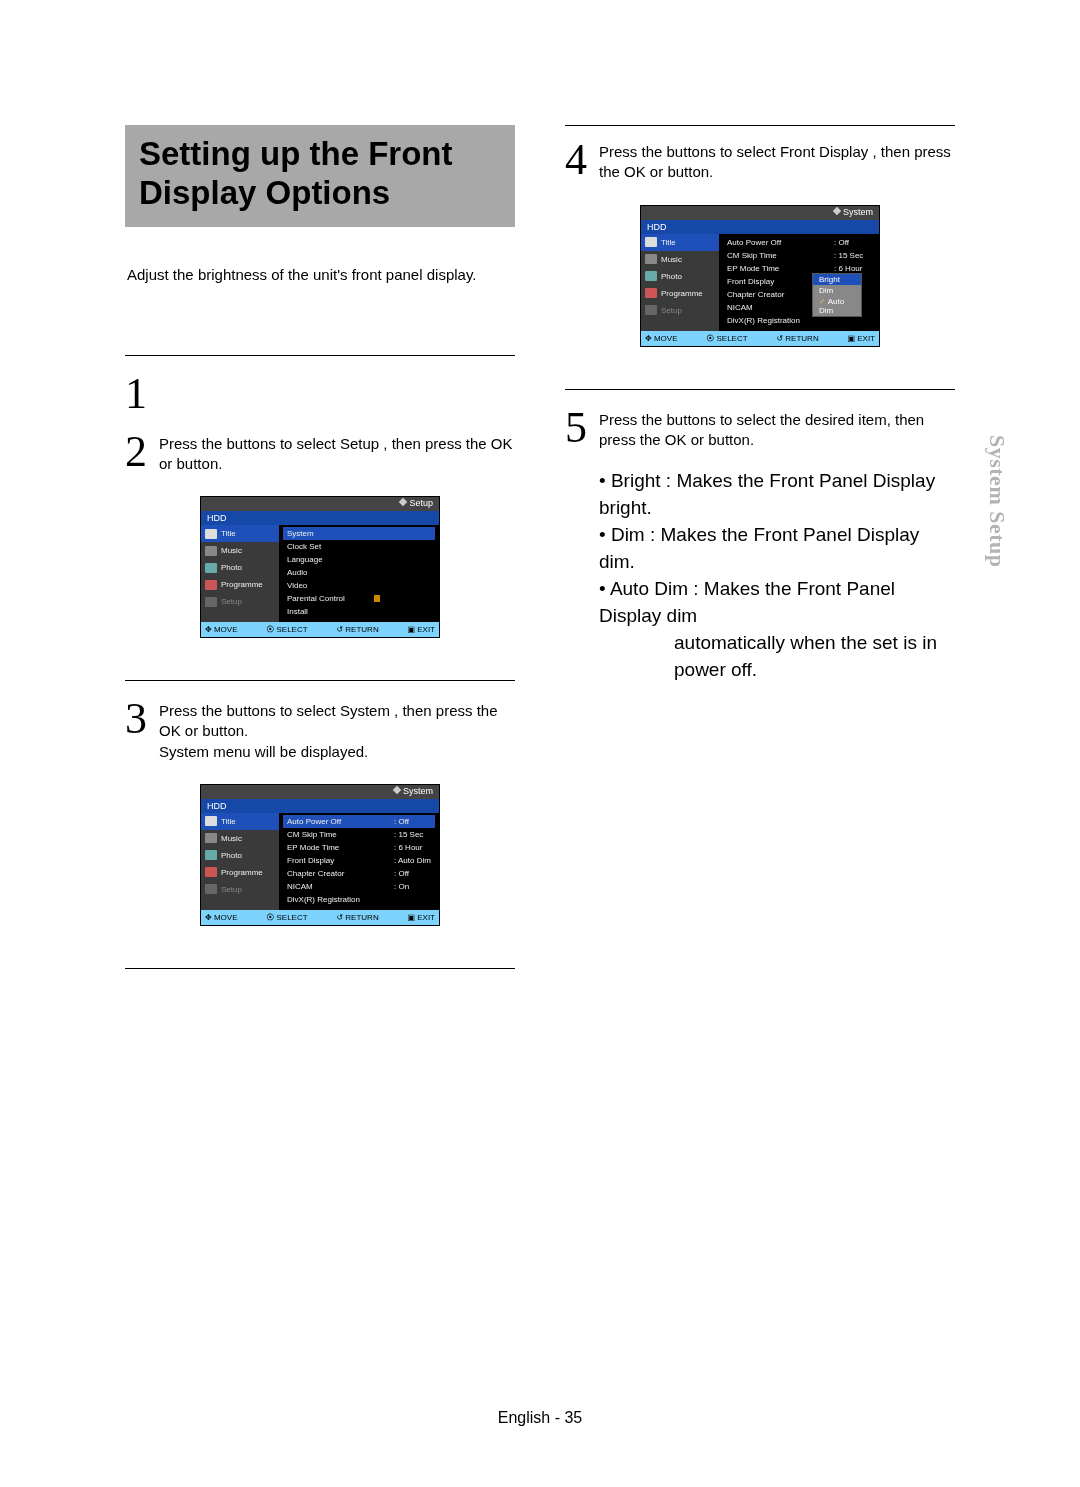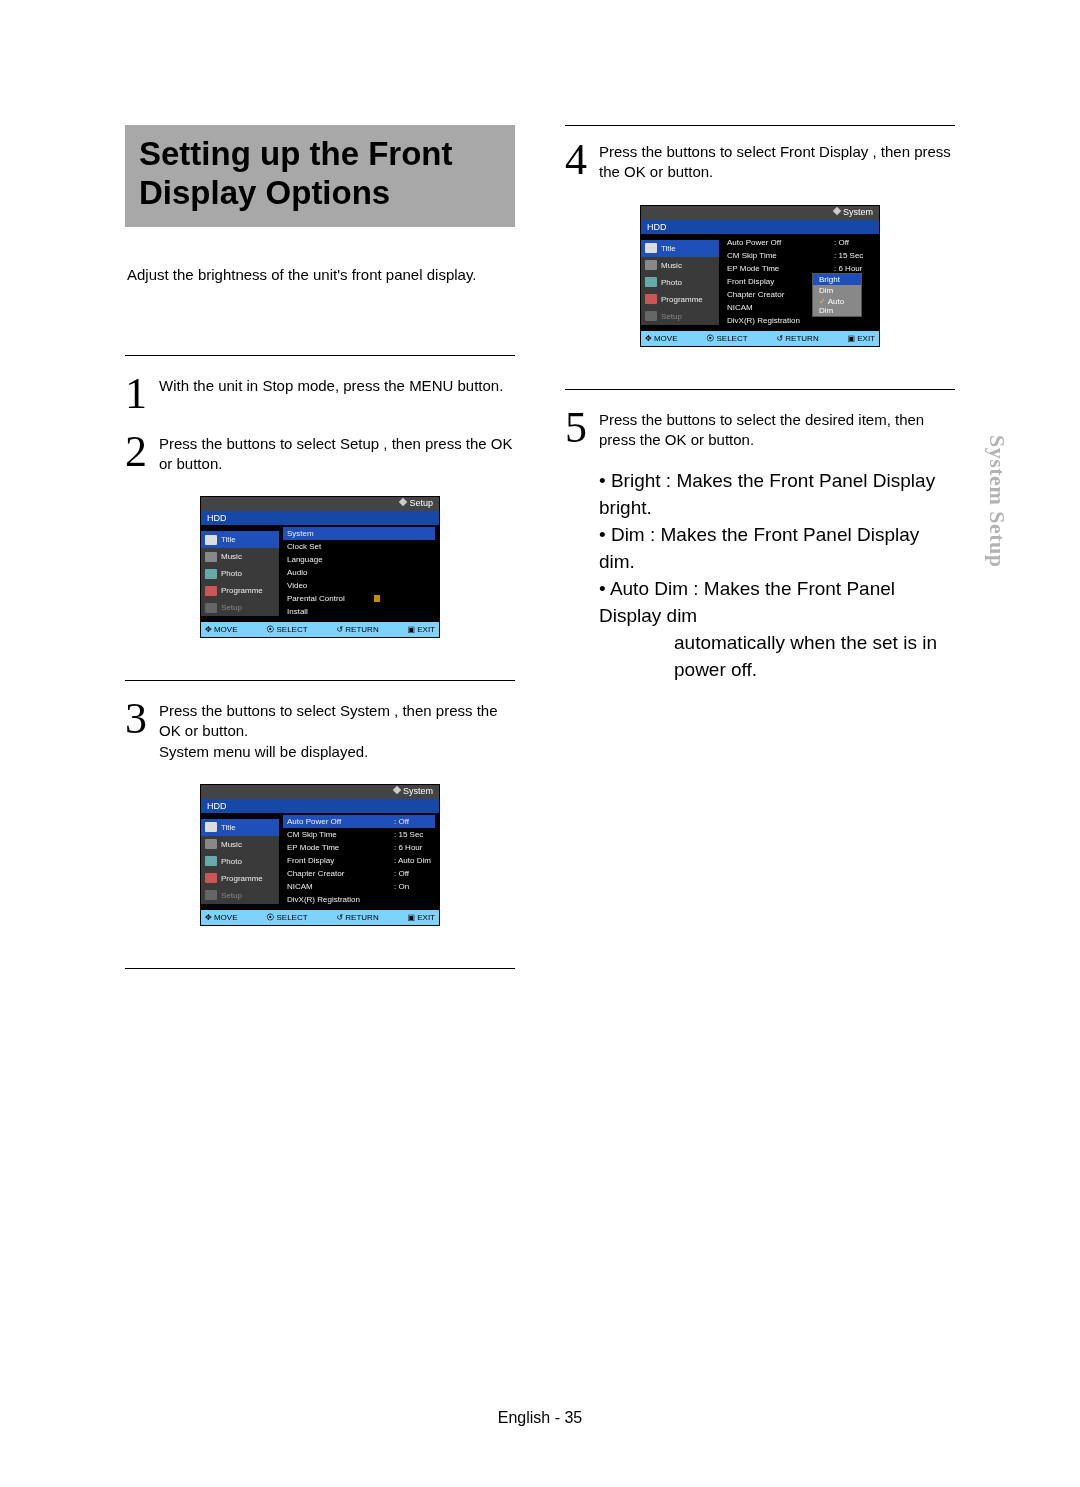--- a/index.html
+++ b/index.html
@@ -17,21 +17,21 @@
 
   .step { display: flex; align-items: flex-start; margin-bottom: 18px; }
   .step .num { font-family: Georgia, 'Times New Roman', serif; font-size: 44px; font-weight: 400; line-height: 0.9; width: 28px; flex-shrink: 0; margin-right: 6px; }
   .step .body { font-size: 15px; line-height: 1.35; padding-top: 2px; }
 
   .screenshot { width: 240px; margin: 22px auto 42px auto; border: 1px solid #000; background: #000; color: #fff; font-size: 9px; }
   .ss-top { background: #444; height: 14px; position: relative; }
   .ss-crumb { position: absolute; right: 6px; top: 1px; font-size: 9px; }
   .ss-crumb .diamond { display:inline-block; transform: rotate(45deg); width:6px; height:6px; background:#ccc; margin-right:3px; vertical-align:1px;}
   .ss-hdr { background: #1648a8; font-size: 9px; padding: 2px 6px; }
-  .ss-body { display: flex; background: #000; align-items: center; }
+  .ss-body { display: flex; background: #000; }
   .ss-side { width: 78px; background: #3a3a3a; }
   .ss-side .item { display:flex; align-items:center; height: 17px; padding: 0 4px; font-size: 8px; border-bottom: 0; color:#eee;}
   .ss-side .item.sel { background: #1f4fb8; }
   .ss-side .item .ic { width:12px; height:10px; background:#ddd; margin-right:4px; border-radius:1px; flex-shrink:0;}
   .ss-side .item.music .ic { background:#888;}
   .ss-side .item.photo .ic { background:#6aa;}
   .ss-side .item.prog .ic { background:#c55;}
   .ss-side .item.setup { color:#888; }
   .ss-side .item.setup .ic { background:#666;}
   .ss-main { flex:1; padding: 2px 4px 4px 4px; }
@@ -70,21 +70,20 @@
     <div class="title-box">
       <h1>Setting up the Front Display Options</h1>
     </div>
 
     <p class="intro">Adjust the brightness of the unit's front panel display.</p>
 
     <hr class="sep">
 
     <div class="step">
       <div class="num">1</div>
-      <div class="body">With the unit in Stop mode, press the MENU button.</div>
     </div>
 
     <div class="step">
       <div class="num">2</div>
       <div class="body">
         <span>Press the </span>
         <span> buttons to select Setup , then press the OK or </span>
         <span> button.</span>
       </div>
     </div>

